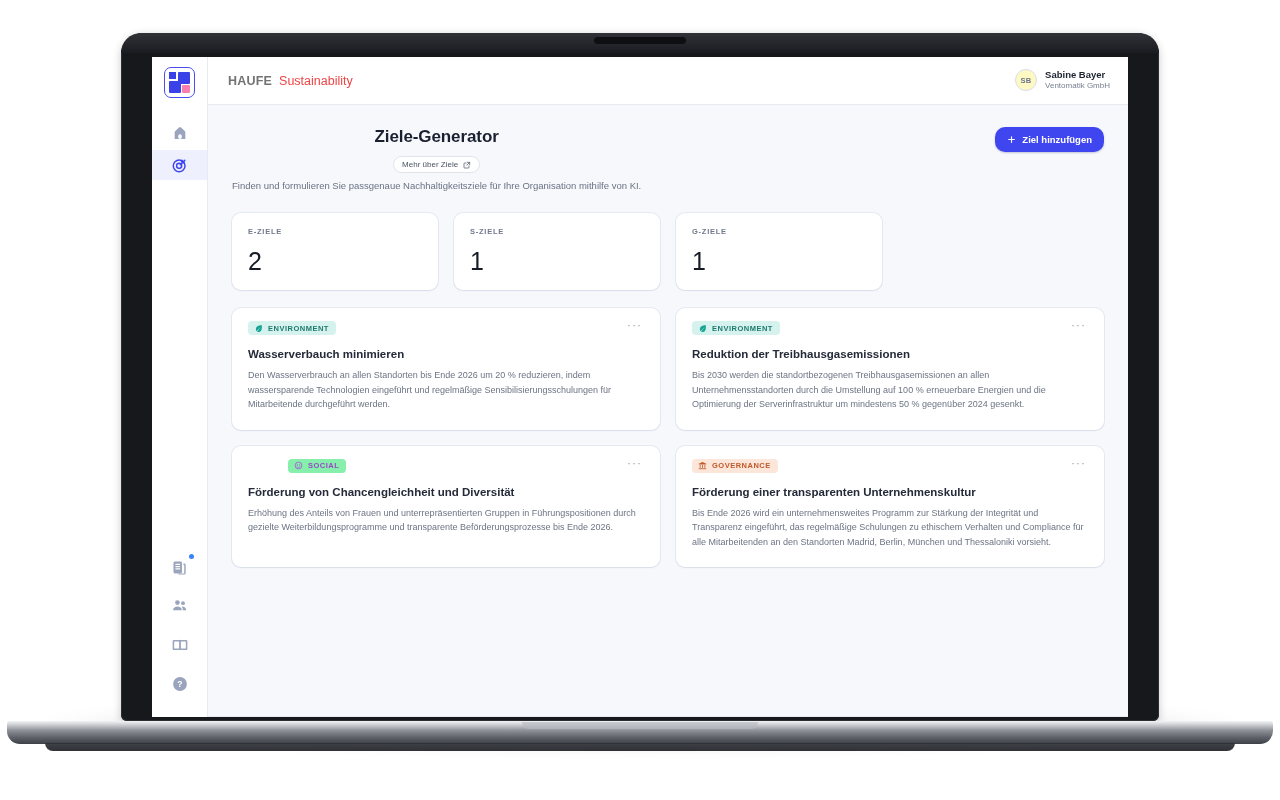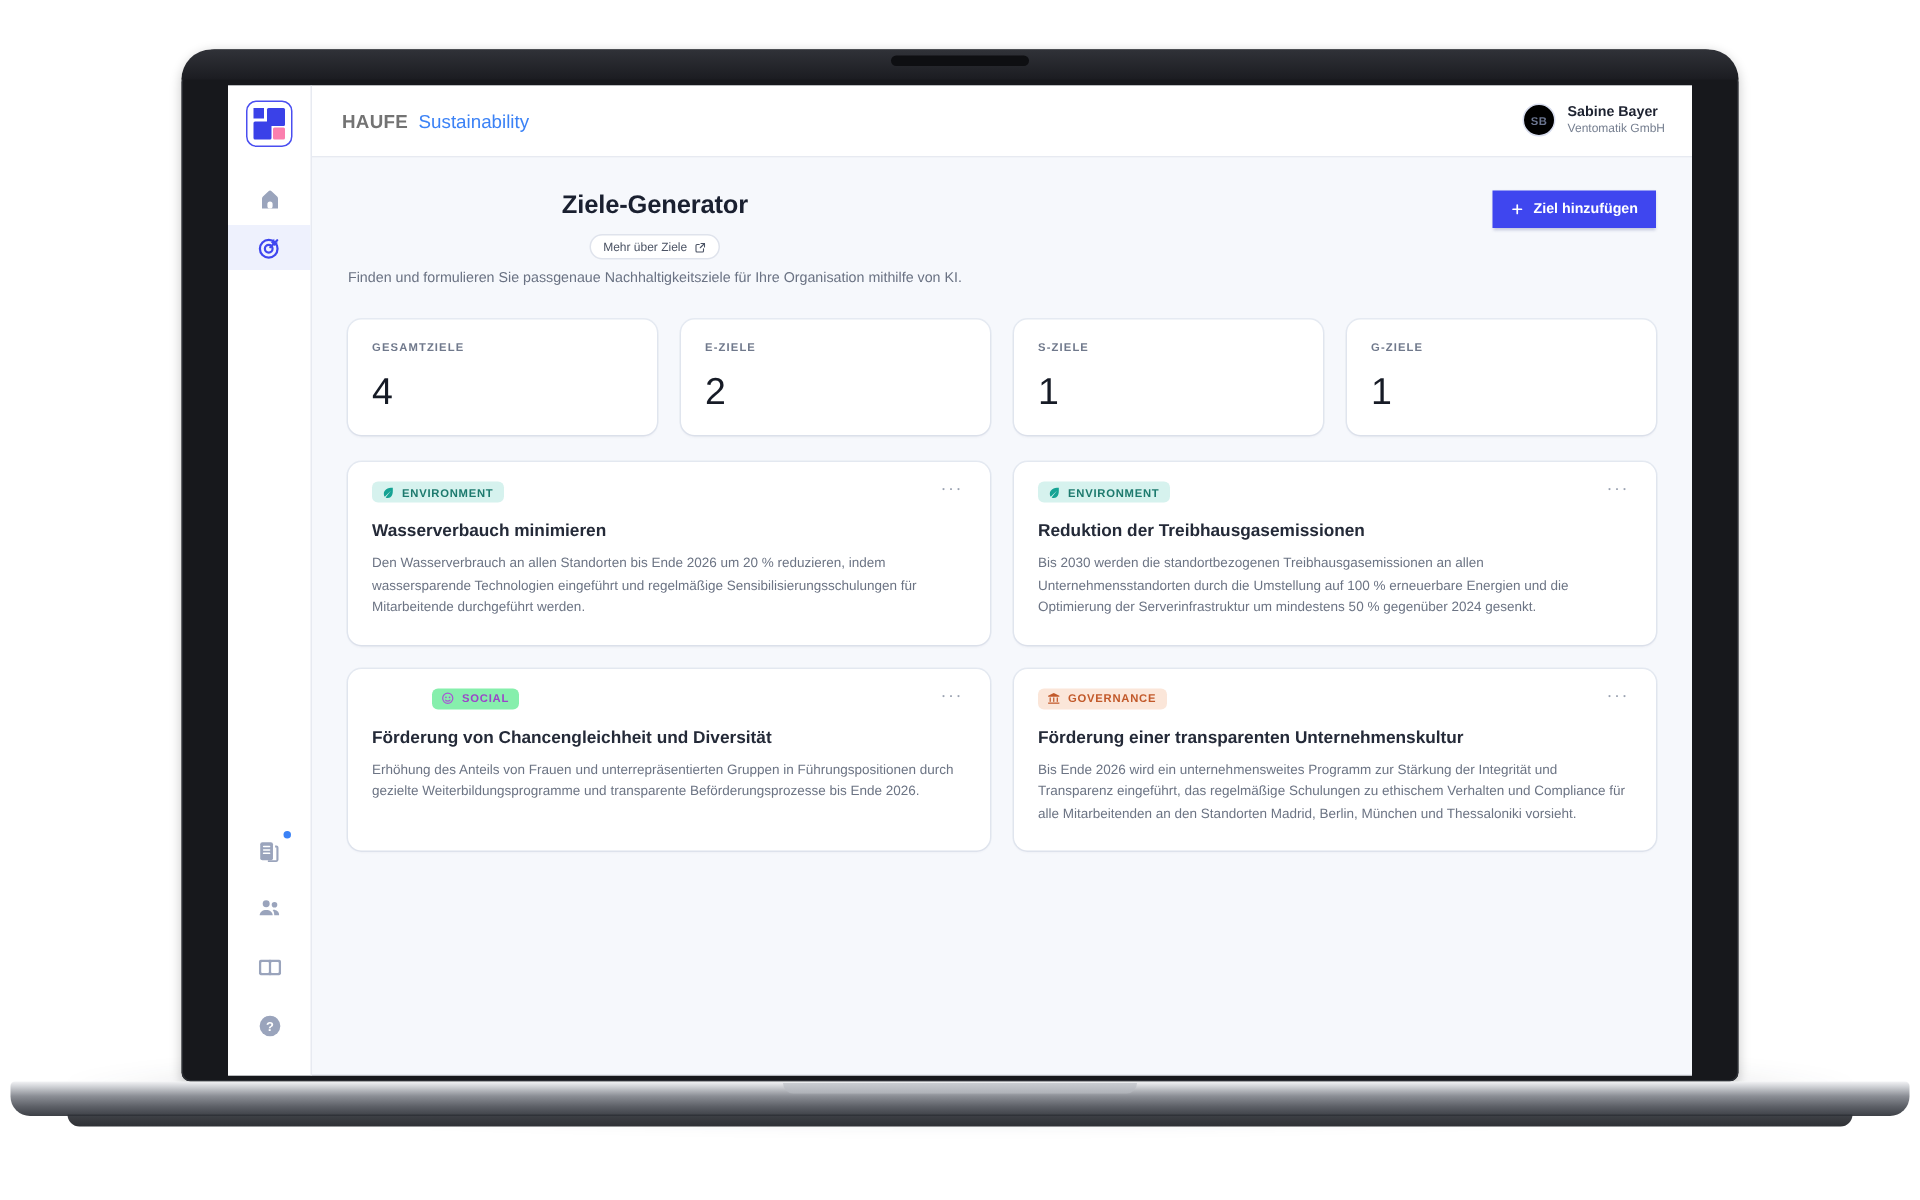--- a/index.html
+++ b/index.html
@@ -101,26 +101,26 @@
 
   .main{ flex:1; display:flex; flex-direction:column; min-width:0; }
 
   .topbar{
     height:48px; flex:0 0 48px; background:#fff;
     border-bottom:1px solid #e7eaf1;
     display:flex; align-items:center; padding:0 18px 0 20px;
   }
   .brand{ display:flex; align-items:baseline; gap:7px; }
   .brand-main{ font-size:12.5px; font-weight:700; color:#737373; letter-spacing:.2px;}
-  .brand-sub{ font-size:12.5px; color:#3b82f6; }
+  .brand-sub{ font-size:12.5px; color:#ef4444; }
   .topbar-spacer{ flex:1; }
   .user{ display:flex; align-items:center; gap:8px; }
   .avatar{
     width:22px; height:22px; border-radius:50%;
-    background:#000000; color:#6b7590;
+    background:#fef9c3; color:#6b7590;
     font-size:7.5px; font-weight:700; letter-spacing:.3px;
     display:flex; align-items:center; justify-content:center;
     border:1px solid #d8ddee;
     text-align:right;
   }
   .user-name{ font-size:9.5px; font-weight:700; color:#1d2230; line-height:1.25; }
   .user-org{ font-size:8px; color:#767f90; line-height:1.3; }
 
   .content{ flex:1; overflow:hidden; padding:22px 24px 0 24px; }
 
@@ -129,21 +129,21 @@
   .page-title{ font-size:17px; font-weight:600; color:#1a2030; letter-spacing:-.1px; }
   .chip-link{
     display:inline-flex; align-items:center; gap:5px;
     border:1px solid #dfe3ec; background:#fff; border-radius:11px;
     padding:3px 8px; font-size:8px; color:#4b5364; cursor:pointer;
   }
   .page-sub{ margin-top:7px; font-size:9.5px; color:#6a7283; }
   .head-spacer{ flex:1; }
   .btn-primary{
     display:inline-flex; align-items:center; gap:6px;
-    background:#3f46ef; color:#fff; border:none; border-radius:0;
+    background:#3f46ef; color:#fff; border:none; border-radius:10px;
     padding:7px 12px; font-size:9.5px; font-weight:700; cursor:pointer;
     box-shadow:0 1px 2px rgba(40,46,120,.25);
     font-family:"Liberation Sans", sans-serif;
   }
 
   .stats{ display:grid; grid-template-columns:repeat(4,1fr); gap:16px; margin-top:22px; }
   .stat-card{
     background:#fff; border-radius:9px; padding:14px 16px 16px;
     box-shadow:0 1px 2px rgba(28,40,80,.06), 0 0 0 1px rgba(226,231,240,.85);
     min-height:76px;
@@ -306,24 +306,20 @@
               <button class="btn-primary">
                 <svg width="9" height="9" viewBox="0 0 24 24">
                   <path d="M12 4.5v15M4.5 12h15" stroke="#ffffff" stroke-width="3" stroke-linecap="round"></path>
                 </svg>
                 <span>Ziel hinzufügen</span>
               </button>
             </div>
 
             <section class="stats">
 
-              <div class="stat-card">
-                <div class="stat-label">GESAMTZIELE</div>
-                <div class="stat-value">4</div>
-              </div>
 
               <div class="stat-card">
                 <div class="stat-label">E-ZIELE</div>
                 <div class="stat-value">2</div>
               </div>
 
               <div class="stat-card">
                 <div class="stat-label">S-ZIELE</div>
                 <div class="stat-value">1</div>
               </div>

